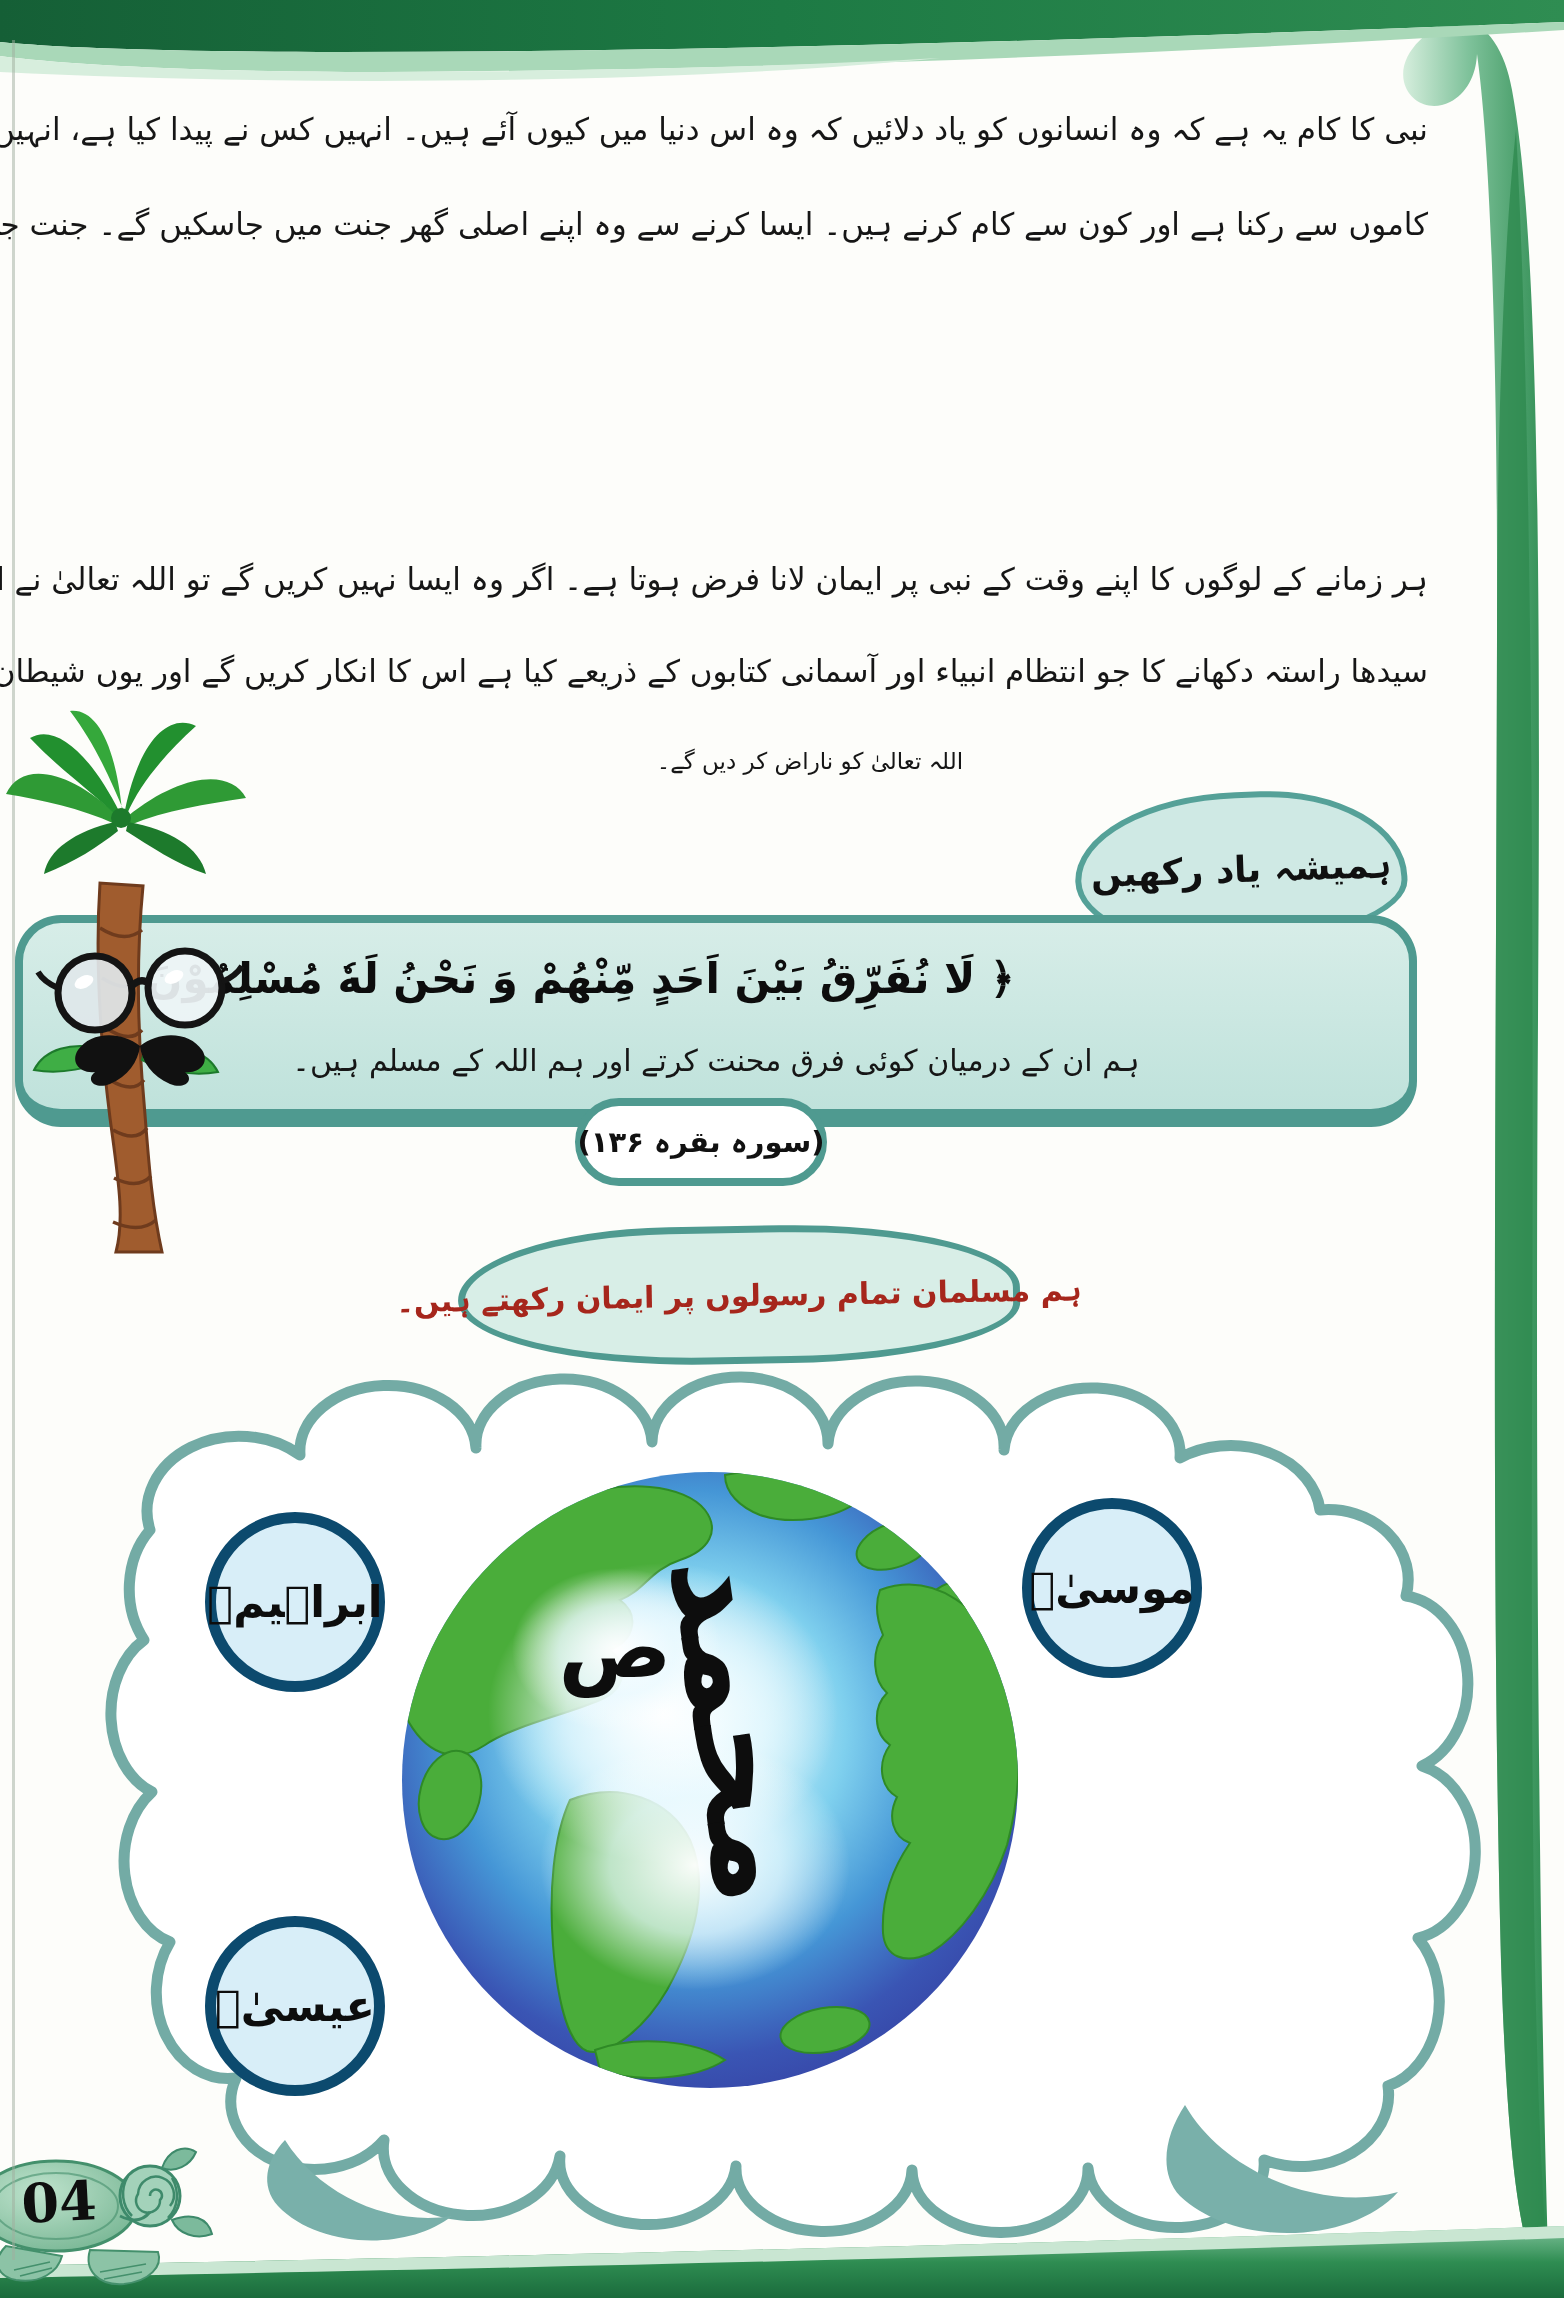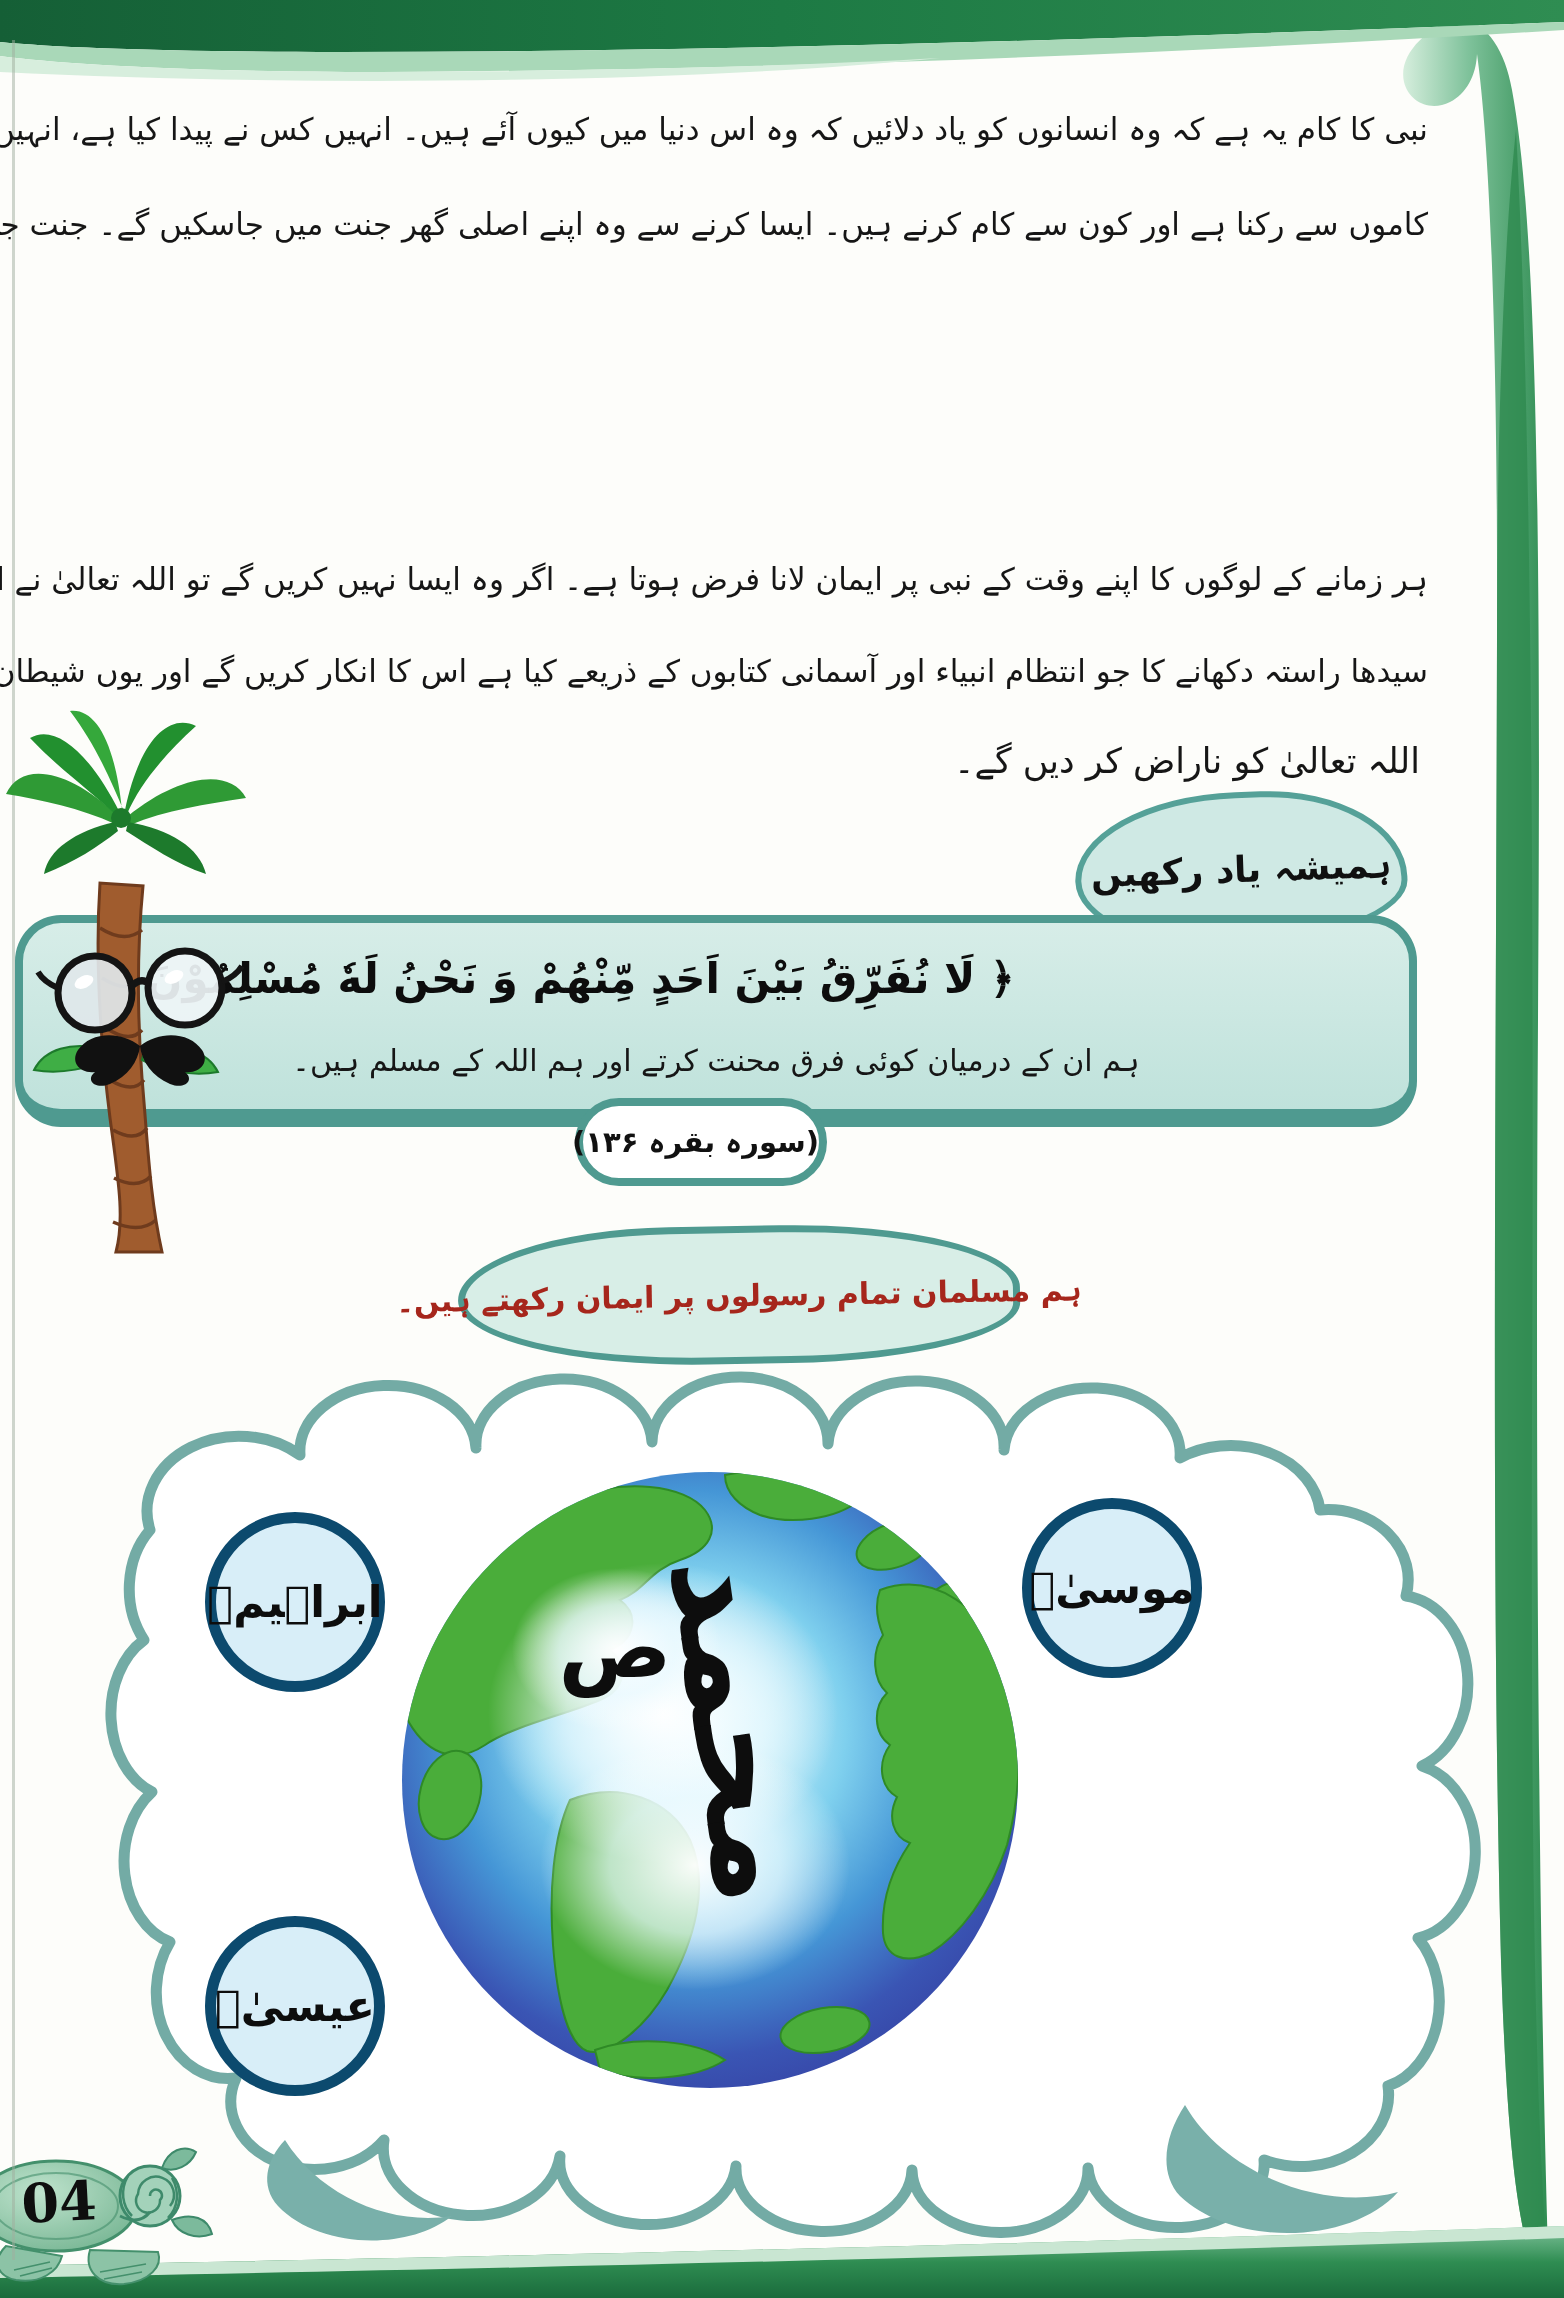--- a/index.html
+++ b/index.html
@@ -8,22 +8,22 @@
     background:#fdfdfa; overflow:hidden;
     font-family:"DejaVu Sans", sans-serif; direction:rtl;
   }
   .abs{position:absolute;}
   svg{display:block;}
 
   
   .para{position:absolute; left:30px; width:1398px; color:#161616;}
   .para .line{line-height:95px; font-size:31px; white-space:nowrap; text-align:right;}
   .p2 .line{line-height:92px;}
-  .line-centered{position:absolute; left:200px; top:715px; width:1220px; text-align:right;
-    font-size:35px; line-height:92px; white-space:nowrap; color:#161616;}
+  .line-centered{position:absolute; left:200px; top:715px; width:1220px; text-align:center;
+    font-size:23px; line-height:92px; white-space:nowrap; color:#161616;}
 
   
   .banner{
     position:absolute; left:897px; top:378px; width:395px; height:96px;
     background:linear-gradient(to left, #e9f4f0 0%, #a9d2c8 40%, #55a093 80%, #47968a 100%);
     border-radius:48px 22px 22px 48px;
     box-shadow:3px 6px 9px rgba(60,90,85,.35);
   }
   .banner .banner-text{
     position:absolute; inset:0; right:8px; left:30px;
@@ -53,21 +53,21 @@
     margin-top:10px; padding-left:0; padding-right:310px;
     text-align:center; font-size:42px; font-weight:bold; color:#0d0d0d;
     line-height:92px; white-space:nowrap; direction:rtl;
   }
   .translation-line{
     text-align:center; font-size:30px; color:#161616; line-height:72px; white-space:nowrap;
   }
   .reference-pill{
     position:absolute; left:575px; top:1098px; width:252px; height:88px;
     background:#ffffff; border:8px solid #4f9a90; border-radius:48px; box-sizing:border-box;
-    display:flex; align-items:center; justify-content:flex-start;
+    display:flex; align-items:center; justify-content:center;
     font-size:29px; font-weight:bold; color:#111; white-space:nowrap;
   }
 
   
   .belief-blob{
     position:absolute; left:458px; top:1226px; width:548px; height:124px;
     background:#d8eee7; border:7px solid #4f9a90;
     border-radius:46% 52% 50% 54% / 62% 58% 50% 60%;
     transform:rotate(-1deg);
     display:flex; align-items:center; justify-content:center;

